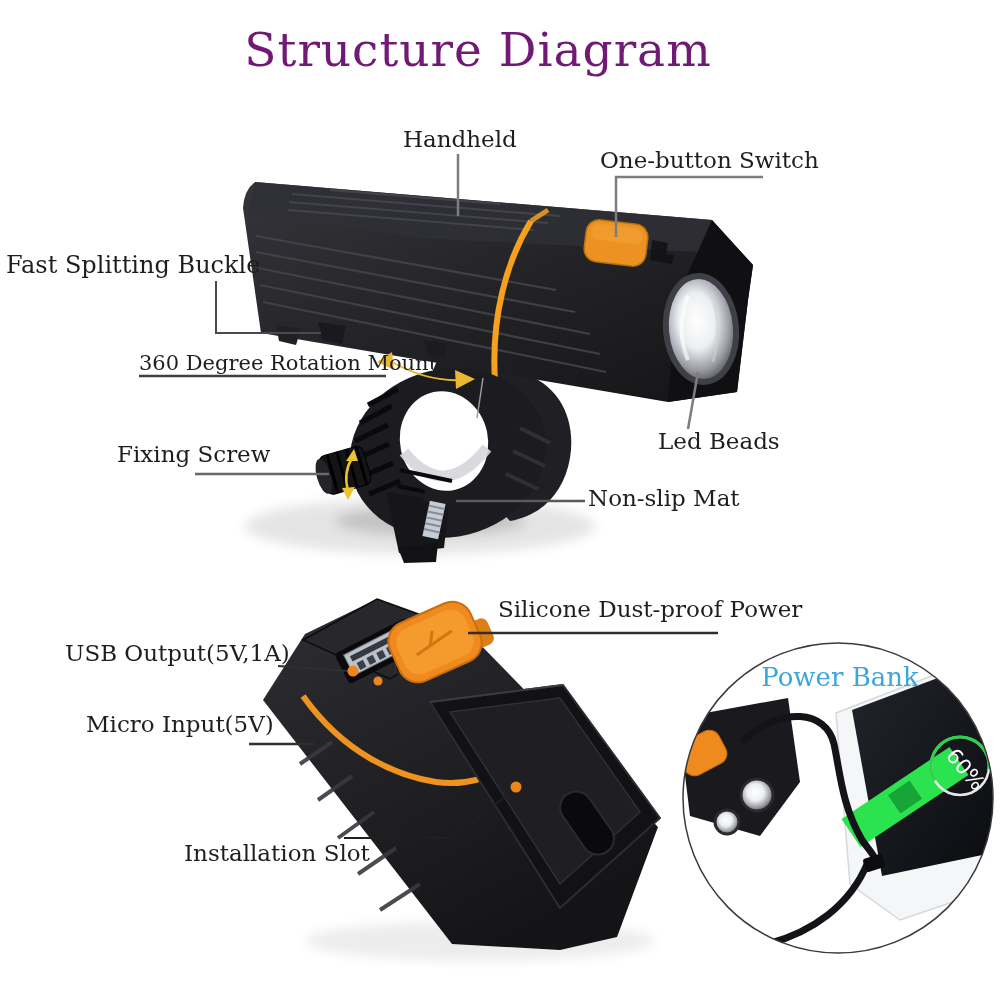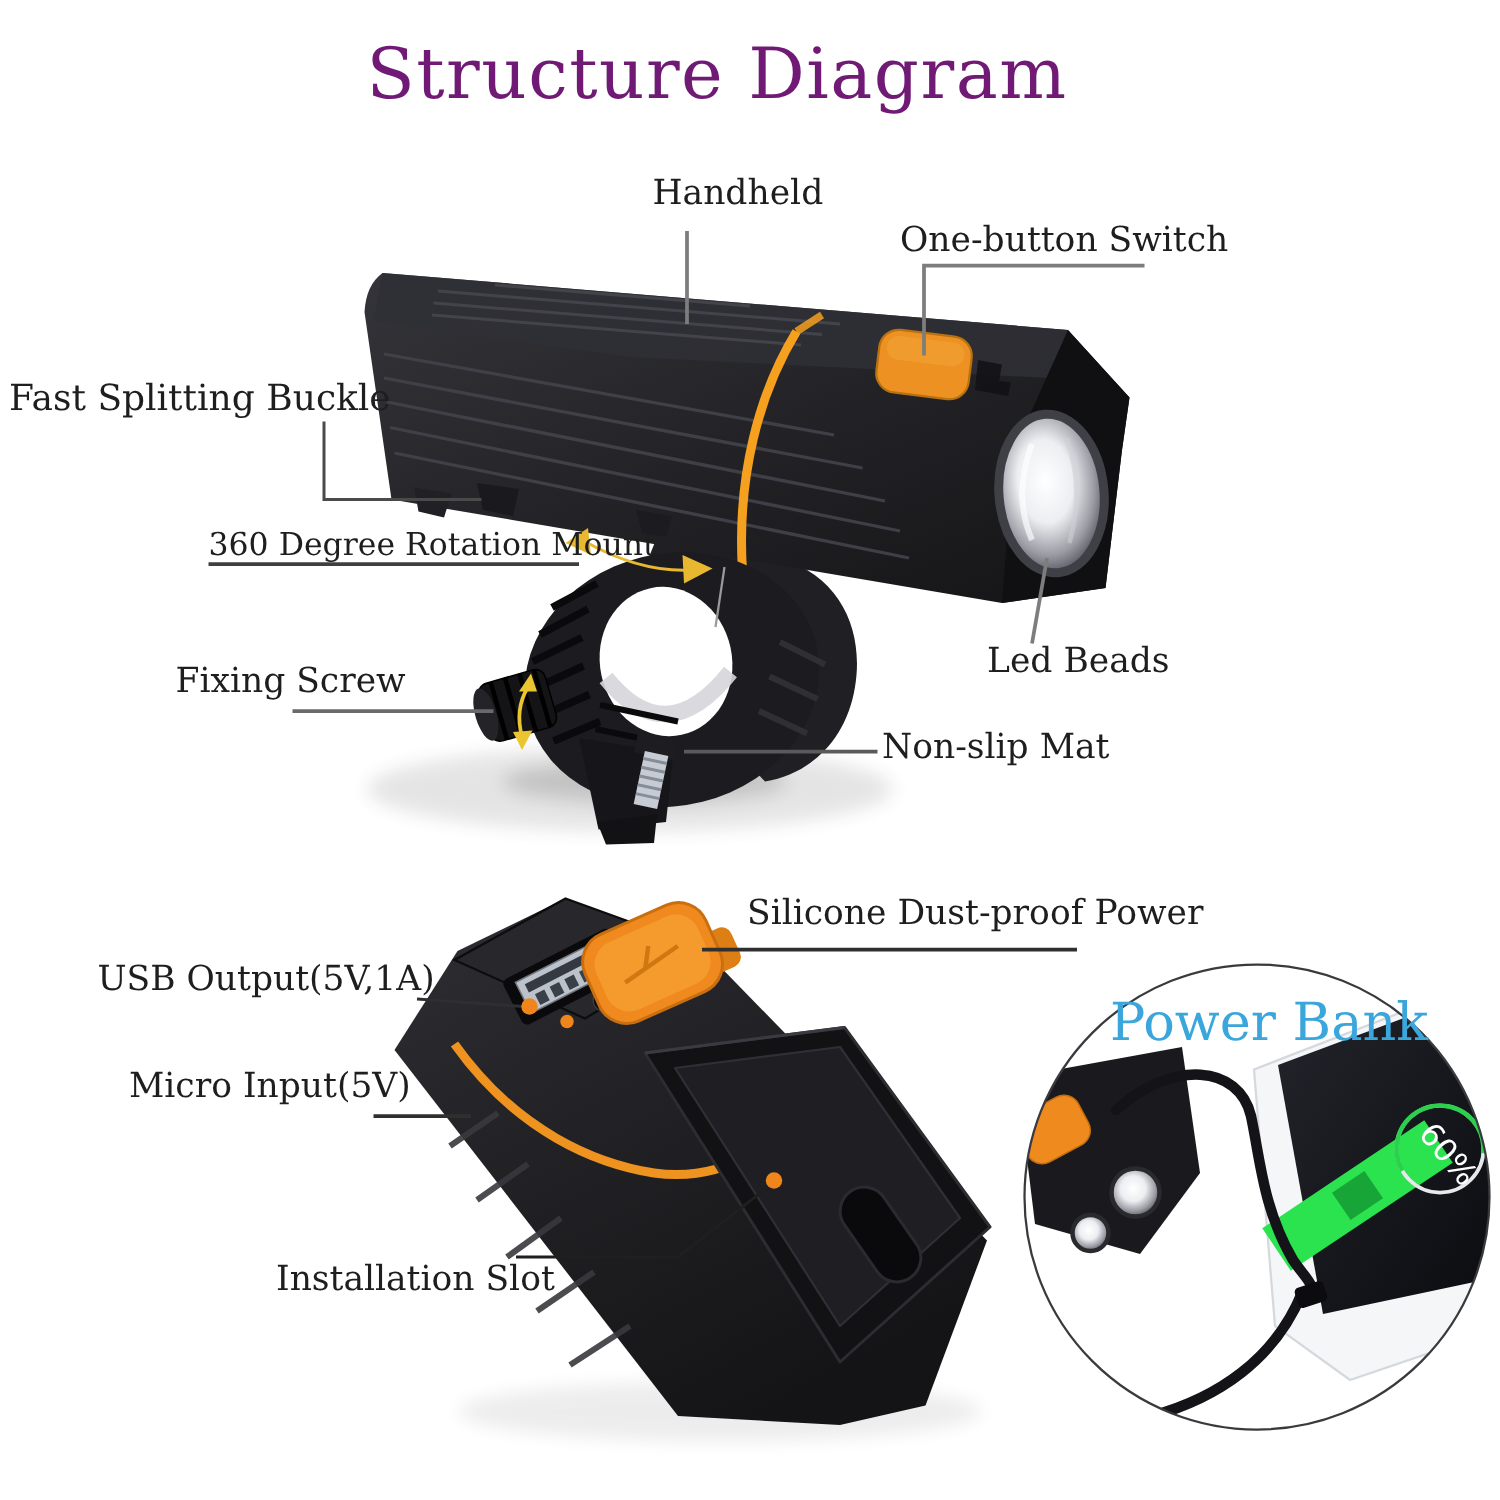--- a/index.html
+++ b/index.html
@@ -11,21 +11,21 @@
   .page-title{
     position:absolute;left:0;top:22px;width:956px;text-align:center;
     font-size:47px;color:#701a75;letter-spacing:1px;white-space:nowrap;
   }
   .label{
     position:absolute;font-size:23px;color:#1e1e1e;white-space:nowrap;z-index:5;
   }
   .label.small{font-size:21px;}
   .inset-title{
     position:absolute;left:740px;top:662px;width:200px;text-align:center;
-    font-size:35px;color:#3aa6db;white-space:nowrap;z-index:5;
+    font-size:26px;color:#3aa6db;white-space:nowrap;z-index:5;
   }
 </style>
 </head>
 <body>
 
 <div class="stage">
 
   <svg class="artwork" viewBox="0 0 1000 1000">
     <defs>
       <linearGradient id="g-body" x1="0" y1="0" x2="1" y2="1">
@@ -233,21 +233,21 @@
       <path d="M249,744 L314,744" stroke="#2f2f2f" stroke-width="2.5"></path>
       <path d="M344,838 L452,838 L515,789" stroke="#1f1f1f" stroke-width="2"></path>
     </g>
     <circle cx="353" cy="671" r="5.5" fill="#EE861B"></circle>
     <circle cx="378" cy="681" r="4.5" fill="#EE861B"></circle>
     <circle cx="516" cy="787" r="5.5" fill="#EE861B"></circle>
   </svg>
 
   <div class="page-title">Structure Diagram</div>
 
-  <div class="label" style="left:403px;top:116px;margin-left:32px;">Handheld</div>
+  <div class="label" style="left:403px;top:126px;">Handheld</div>
   <div class="label" style="left:6px;top:251px;font-size:24px;">Fast Splitting Buckle</div>
   <div class="label" style="left:600px;top:147px;">One-button Switch</div>
   <div class="label small" style="left:139px;top:351px;">360 Degree Rotation Mount</div>
   <div class="label" style="left:117px;top:441px;">Fixing Screw</div>
   <div class="label" style="left:658px;top:428px;">Led Beads</div>
   <div class="label" style="left:588px;top:485px;">Non-slip Mat</div>
 
   <div class="label" style="left:498px;top:596px;">Silicone Dust-proof Power</div>
   <div class="label" style="left:65px;top:640px;">USB Output(5V,1A)</div>
   <div class="label" style="left:86px;top:711px;">Micro Input(5V)</div>

